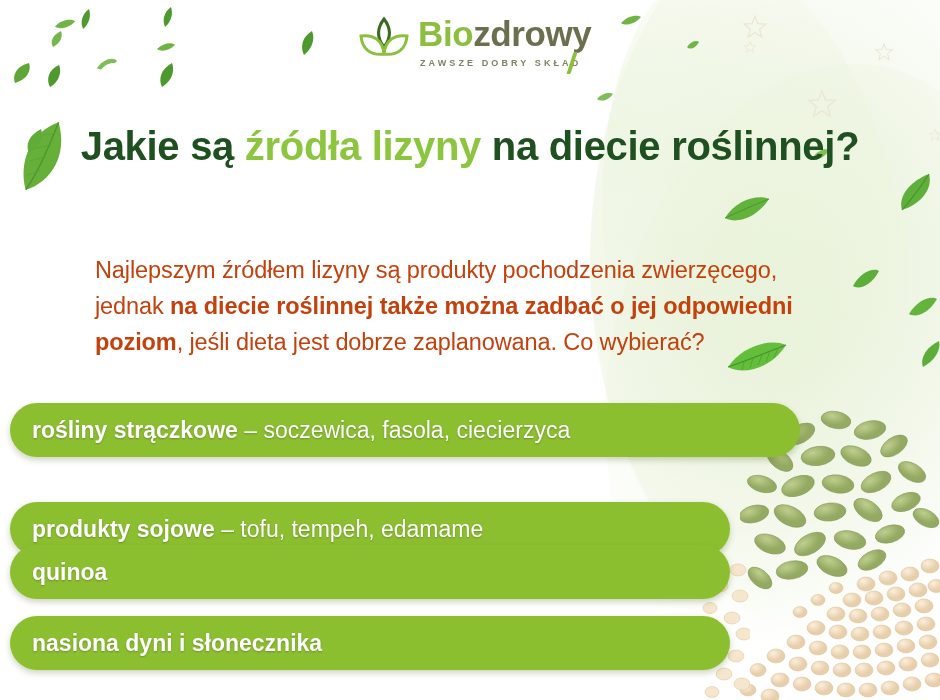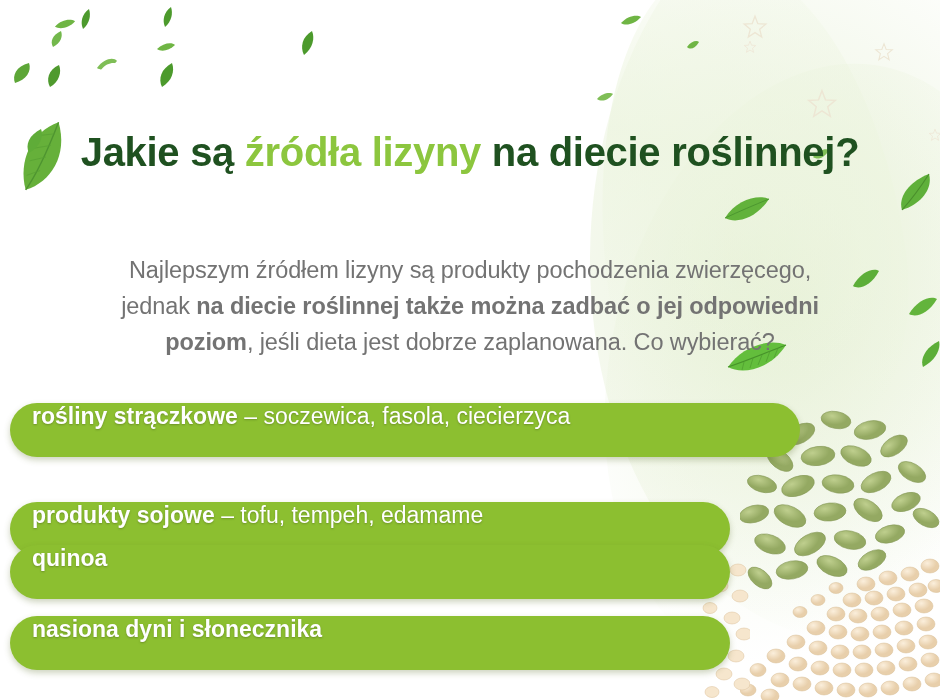--- a/index.html
+++ b/index.html
@@ -40,32 +40,32 @@
       font-size:35px;font-weight:bold;letter-spacing:-.4px;line-height:36px;
       white-space:nowrap;}
   #logo .w-bio{color:#8CBE3F;}
   #logo .w-zdrowy{color:#6C6F4E;}
   #logo .tagline{position:absolute;left:62px;top:44px;
       font-size:9px;letter-spacing:3.1px;color:#7E8360;font-weight:bold;white-space:nowrap;}
   #logo .slash{position:absolute;left:212px;top:38px;width:4px;height:22px;
       background:#8CBE3F;transform:skewX(-18deg);border-radius:1px;}
 
   
-  #heading{position:absolute;left:70px;top:98px;width:800px;text-align:center;
+  #heading{position:absolute;left:70px;top:92px;width:800px;text-align:center;
       font-size:40px;font-weight:bold;line-height:54px;color:#1F5120;letter-spacing:-.3px;}
   #heading .hl{color:#8CC63E;}
 
   
-  #para{position:absolute;left:95px;top:228px;width:750px;text-align:center;
-      font-size:23.5px;line-height:36px;color:#737373;letter-spacing:-.1px;}
+  #para{position:absolute;left:95px;top:228px;width:750px;text-align:left;
+      font-size:23.5px;line-height:36px;color:#c2410c;letter-spacing:-.1px;}
   #para b{font-weight:bold;}
 
   
   .pill{position:absolute;left:10px;height:54px;border-radius:27px;
-      background:#8CBF30;display:flex;align-items:flex-start;
+      background:#8CBF30;display:flex;align-items:center;
       box-shadow:0 3px 6px rgba(90,110,40,.30);}
   .pill .txt{margin-left:22px;color:#ffffff;font-size:23px;line-height:26px;white-space:nowrap;
       text-shadow:0 1px 2px rgba(70,90,30,.45);}
   .pill .txt b{font-weight:bold;}
   #pill0{top:403px;width:790px;}
   #pill1{top:502px;width:720px;}
   #pill2{top:545px;width:720px;}
   #pill3{top:616px;width:720px;}
 </style>
 </head>
@@ -292,20 +292,30 @@
         <ellipse cx="30" cy="82" rx="7" ry="5.5"></ellipse>
           <ellipse cx="46" cy="96" rx="8" ry="6"></ellipse>
         <ellipse cx="14" cy="104" rx="7" ry="5"></ellipse>
           <ellipse cx="34" cy="114" rx="8" ry="6"></ellipse>
         <ellipse cx="52" cy="124" rx="8" ry="6"></ellipse>
           <ellipse cx="22" cy="132" rx="7" ry="5.5"></ellipse>
       </g>
     </svg>
   </div>
 
+  <div id="logo">
+    <svg class="mark" viewBox="0 0 52 50">
+      <path d="M26 3 C33 12 33 22 26 31 C19 22 19 12 26 3 Z" fill="none" stroke="#3C6B1E" stroke-width="3"></path>
+      <path d="M3 20 C16 18 25 25 26 38 C13 40 4 33 3 20 Z" fill="none" stroke="#8CBE3F" stroke-width="3"></path>
+      <path d="M49 20 C36 18 27 25 26 38 C39 40 48 33 49 20 Z" fill="none" stroke="#8CBE3F" stroke-width="3"></path>
+    </svg>
+    <div class="wordmark"><span class="w-bio">Bio</span><span class="w-zdrowy">zdrowy</span></div>
+    <div class="tagline">ZAWSZE DOBRY SKŁAD</div>
+    <div class="slash"></div>
+  </div>
 
   <h1 id="heading"><span>Jakie są </span><span class="hl">źródła lizyny</span><span> na diecie roślinnej?</span></h1>
 
   <p id="para"><span>Najlepszym źródłem lizyny są produkty pochodzenia zwierzęcego, jednak </span><b>na diecie roślinnej także można zadbać o jej odpowiedni poziom</b><span>, jeśli dieta jest dobrze zaplanowana. Co wybierać?</span></p>
 
   <div class="pill" id="pill0">
     <span class="txt"><b>rośliny strączkowe</b><span> – soczewica, fasola, ciecierzyca</span></span>
   </div>
   <div class="pill" id="pill1">
     <span class="txt"><b>produkty sojowe</b><span> – tofu, tempeh, edamame</span></span>

